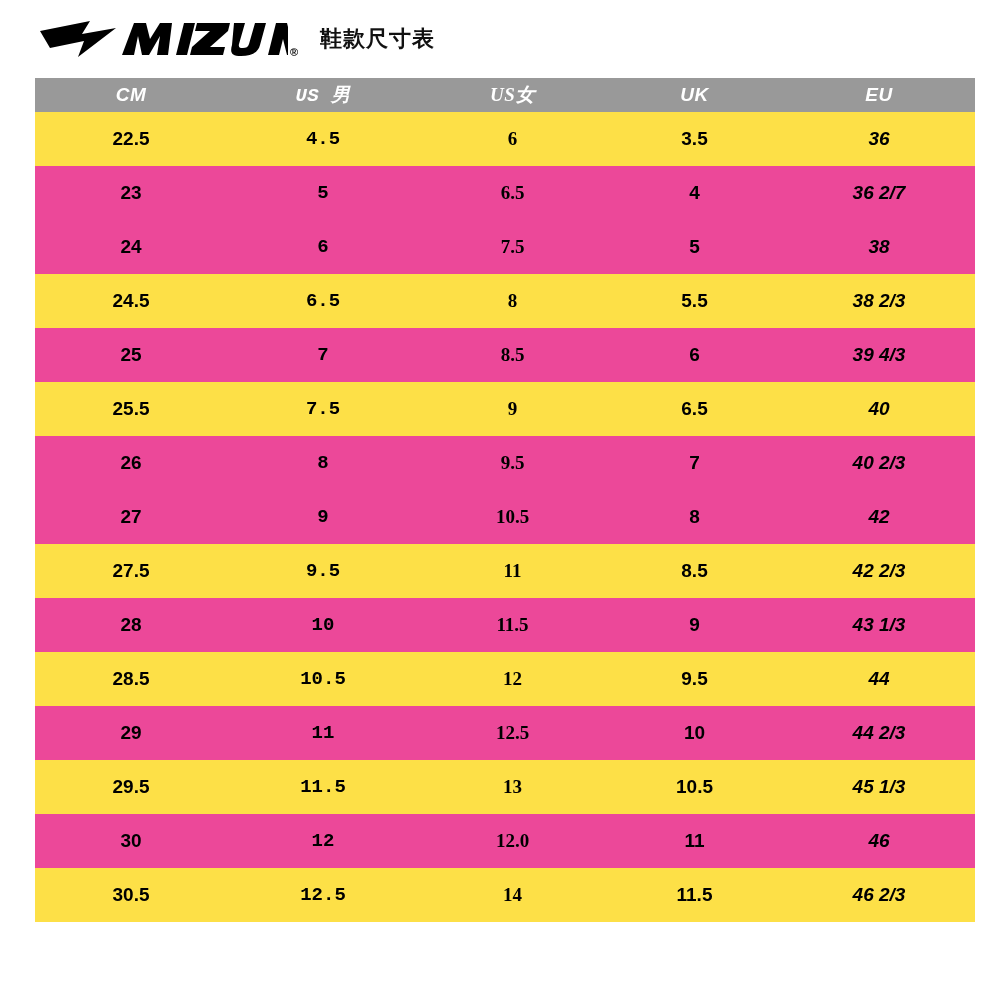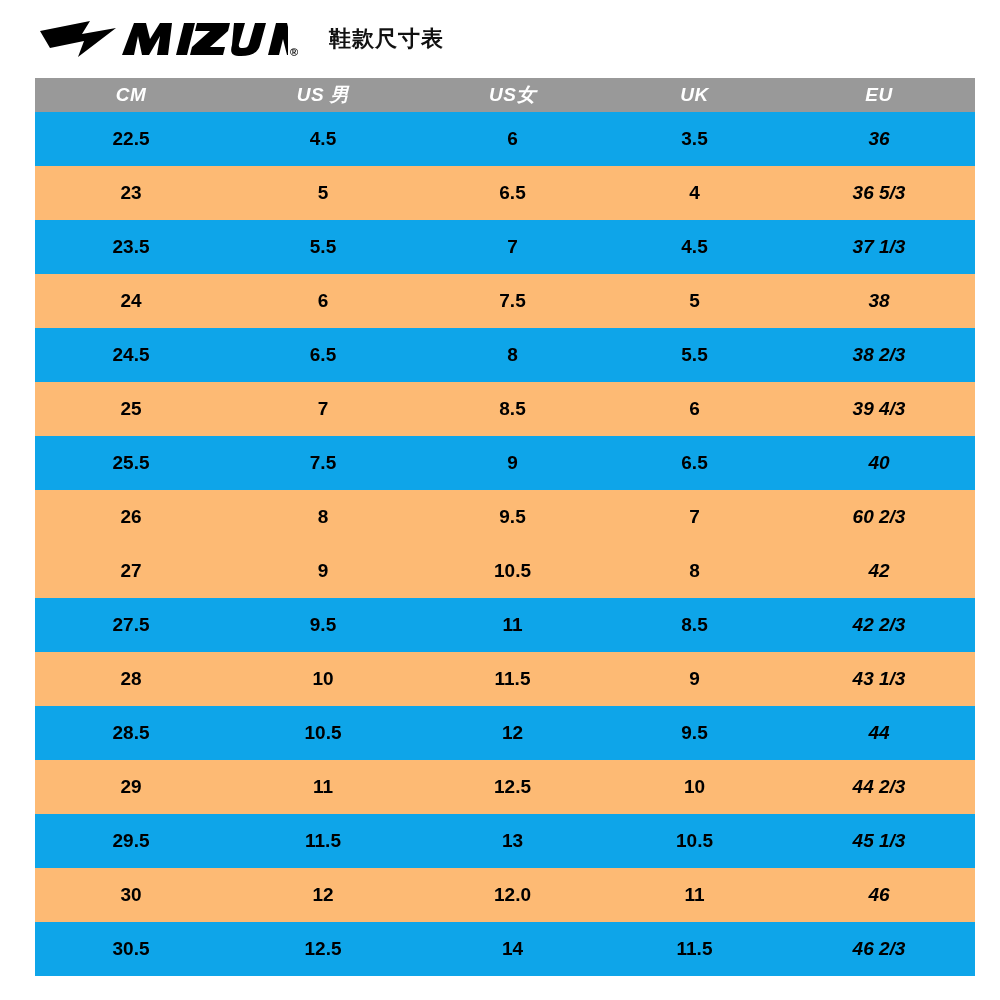--- a/index.html
+++ b/index.html
@@ -38,21 +38,21 @@
     display: block;
   }
   .logo-reg {
     font-size: 11px;
     font-weight: bold;
     line-height: 1;
     padding-bottom: 3px;
     color: #000;
   }
   .header-title {
-    margin-left: 31px;
+    margin-left: 22px;
     font-size: 22px;
     font-weight: bold;
     letter-spacing: 1px;
     color: #111;
     font-family: "DejaVu Sans", sans-serif;
   }
 
   
   .table-wrap {
     padding: 0 35px 0 35px;
@@ -75,28 +75,28 @@
     margin-top: 7px;
   }
   table.size-table td {
     text-align: center;
     font-size: 19px;
     font-weight: bold;
     height: 52px;
     color: #000000;
   }
   table.size-table tbody tr.odd td {
-    background: #0ea5e9;
+    background: #fde047;
   }
   table.size-table tbody tr.even td {
-    background: #fdba74;
+    background: #ec4899;
   }
   th.col-cm, td.col-cm { width: 190px; }
-  th.col-usm, td.col-usm { width: 190px; }
-  th.col-usw, td.col-usw { width: 185px; }
+  th.col-usm, td.col-usm { width: 190px; font-family: Liberation Mono, monospace; }
+  th.col-usw, td.col-usw { width: 185px; font-family: Liberation Serif, serif; }
   th.col-uk, td.col-uk { width: 175px; }
   th.col-eu, td.col-eu { width: 190px; font-style: italic; }
 </style>
 </head>
 <body>
 
 <div class="page">
 
   <div class="header">
     <div class="logo">
@@ -136,28 +136,21 @@
           <td class="col-usm">4.5</td>
           <td class="col-usw">6</td>
           <td class="col-uk">3.5</td>
           <td class="col-eu">36</td>
         </tr>
         <tr class="even">
           <td class="col-cm">23</td>
           <td class="col-usm">5</td>
           <td class="col-usw">6.5</td>
           <td class="col-uk">4</td>
-          <td class="col-eu">36 5/3</td>
-        </tr>
-        <tr class="odd">
-          <td class="col-cm">23.5</td>
-          <td class="col-usm">5.5</td>
-          <td class="col-usw">7</td>
-          <td class="col-uk">4.5</td>
-          <td class="col-eu">37 1/3</td>
+          <td class="col-eu">36 2/7</td>
         </tr>
         <tr class="even">
           <td class="col-cm">24</td>
           <td class="col-usm">6</td>
           <td class="col-usw">7.5</td>
           <td class="col-uk">5</td>
           <td class="col-eu">38</td>
         </tr>
         <tr class="odd">
           <td class="col-cm">24.5</td>
@@ -178,21 +171,21 @@
           <td class="col-usm">7.5</td>
           <td class="col-usw">9</td>
           <td class="col-uk">6.5</td>
           <td class="col-eu">40</td>
         </tr>
         <tr class="even">
           <td class="col-cm">26</td>
           <td class="col-usm">8</td>
           <td class="col-usw">9.5</td>
           <td class="col-uk">7</td>
-          <td class="col-eu">60 2/3</td>
+          <td class="col-eu">40 2/3</td>
         </tr>
         <tr class="even">
           <td class="col-cm">27</td>
           <td class="col-usm">9</td>
           <td class="col-usw">10.5</td>
           <td class="col-uk">8</td>
           <td class="col-eu">42</td>
         </tr>
         <tr class="odd">
           <td class="col-cm">27.5</td>

